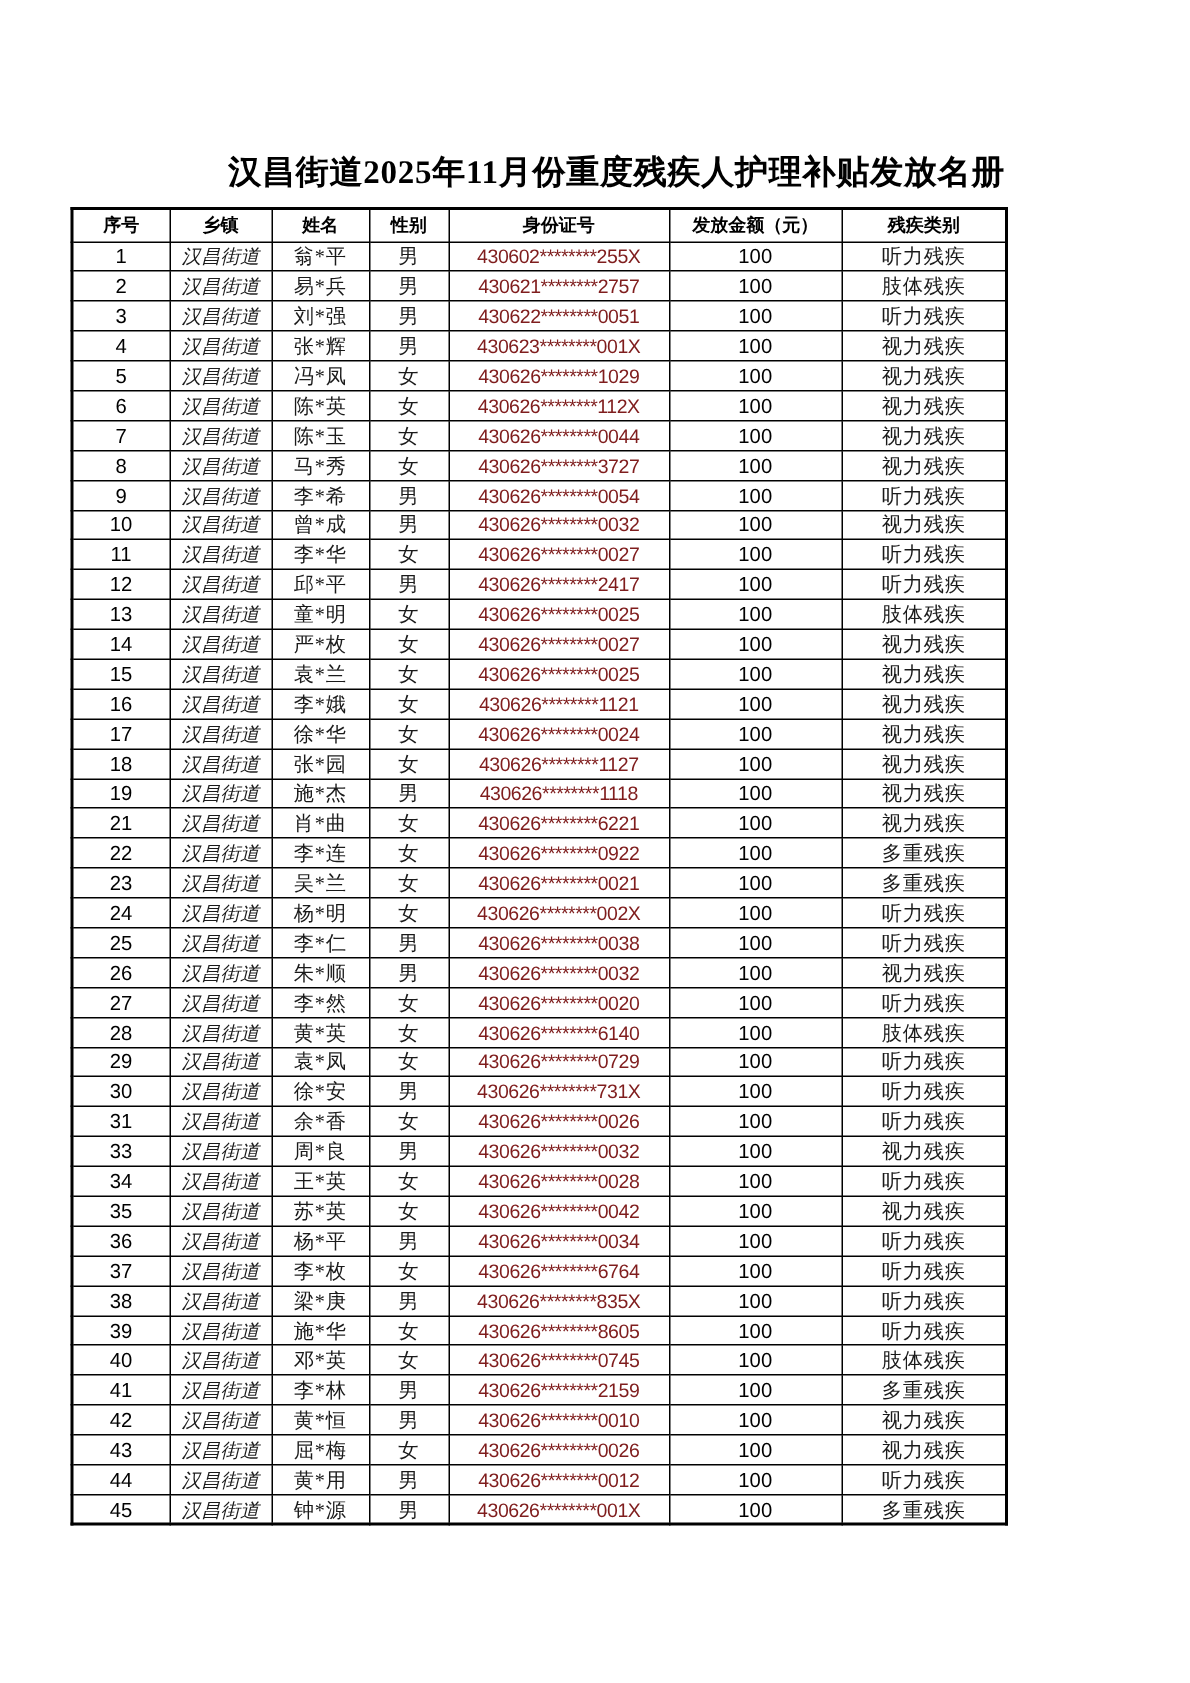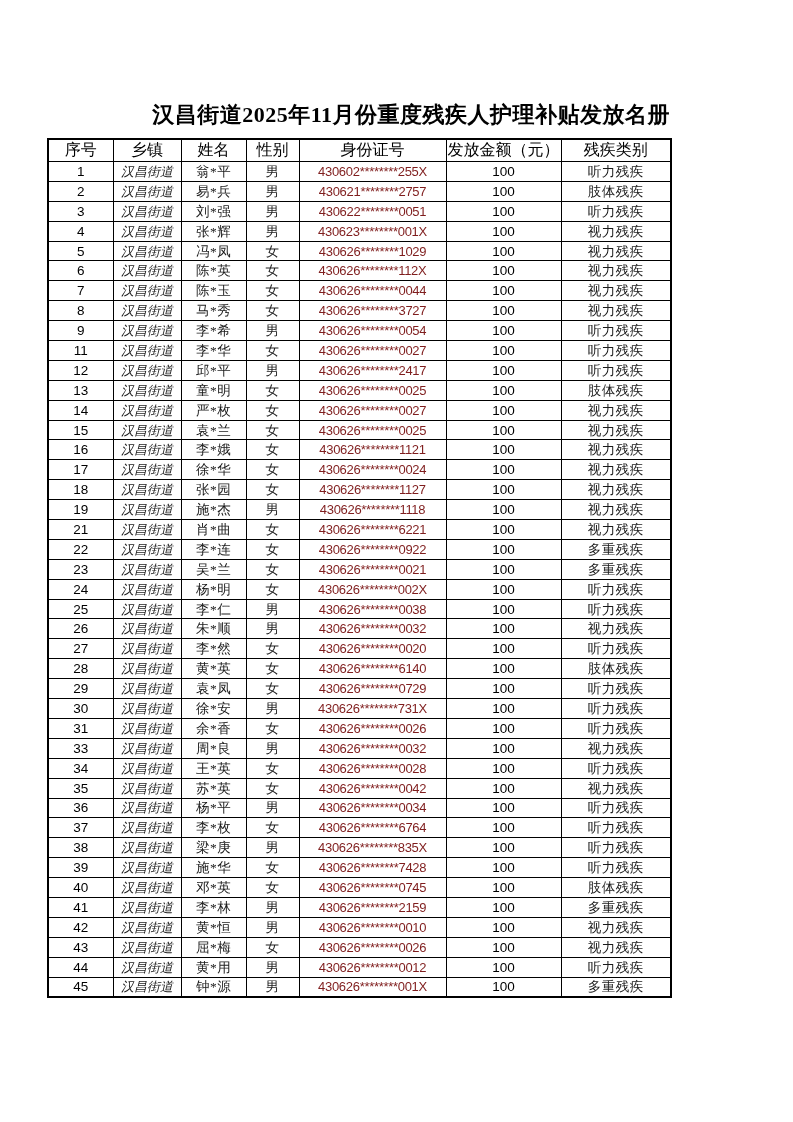--- a/index.html
+++ b/index.html
@@ -51,22 +51,22 @@
     margin: 0;
     text-align: center;
     vertical-align: middle;
     white-space: nowrap;
     overflow: hidden;
   }
   thead tr { height: 22px; }
   tbody tr { height: 19.9px; }
   th {
     font-family: "Liberation Sans", "DejaVu Sans", sans-serif;
-    font-weight: normal;
-    font-size: 16px;
+    font-weight: bold;
+    font-size: 12px;
     color: #000000;
   }
   td {
     font-size: 13.5px;
     color: #1a1a1a;
     line-height: 17px;
   }
   td.c0, td.c5 {
     font-family: "Liberation Sans", "DejaVu Sans", sans-serif;
     font-size: 13.5px;
@@ -187,20 +187,29 @@
         <tr>
           <td class="c0">9</td>
           <td class="c1">汉昌街道</td>
           <td class="c2">李*希</td>
           <td class="c3">男</td>
           <td class="c4">430626********0054</td>
           <td class="c5">100</td>
           <td class="c6">听力残疾</td>
         </tr>
         <tr>
+          <td class="c0">10</td>
+          <td class="c1">汉昌街道</td>
+          <td class="c2">曾*成</td>
+          <td class="c3">男</td>
+          <td class="c4">430626********0032</td>
+          <td class="c5">100</td>
+          <td class="c6">视力残疾</td>
+        </tr>
+        <tr>
           <td class="c0">11</td>
           <td class="c1">汉昌街道</td>
           <td class="c2">李*华</td>
           <td class="c3">女</td>
           <td class="c4">430626********0027</td>
           <td class="c5">100</td>
           <td class="c6">听力残疾</td>
         </tr>
         <tr>
           <td class="c0">12</td>
@@ -425,21 +434,21 @@
           <td class="c3">男</td>
           <td class="c4">430626********835X</td>
           <td class="c5">100</td>
           <td class="c6">听力残疾</td>
         </tr>
         <tr>
           <td class="c0">39</td>
           <td class="c1">汉昌街道</td>
           <td class="c2">施*华</td>
           <td class="c3">女</td>
-          <td class="c4">430626********7428</td>
+          <td class="c4">430626********8605</td>
           <td class="c5">100</td>
           <td class="c6">听力残疾</td>
         </tr>
         <tr>
           <td class="c0">40</td>
           <td class="c1">汉昌街道</td>
           <td class="c2">邓*英</td>
           <td class="c3">女</td>
           <td class="c4">430626********0745</td>
           <td class="c5">100</td>

